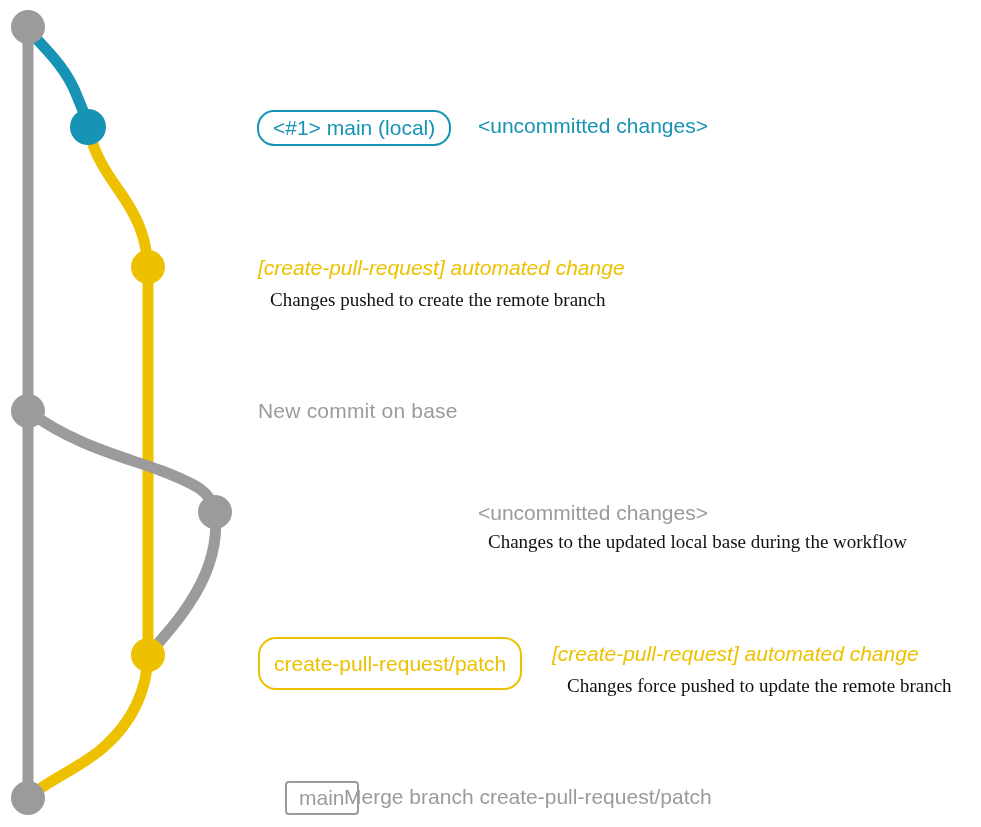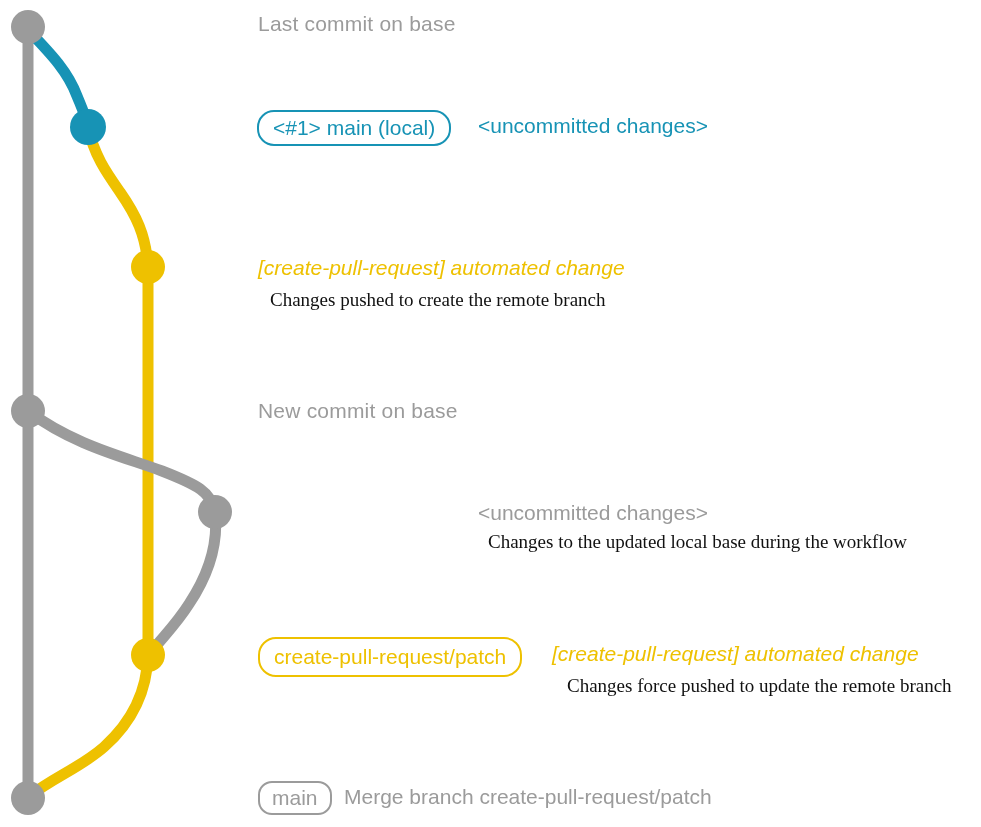--- a/index.html
+++ b/index.html
@@ -45,21 +45,21 @@
     padding: 0 14px;
     border: 2px solid;
     border-radius: 17px;
     box-sizing: border-box;
     font-size: 21px;
     background: #ffffff;
   }
   .badge-blue   { color: var(--blue);   border-color: var(--blue); }
   .badge-gray   { color: var(--gray);   border-color: var(--gray); }
   .badge-yellow { color: var(--yellow); border-color: var(--yellow); }
-  .badge-small  { height: 34px; border-radius: 14px; padding: 0 12px; }
+  .badge-small  { height: 34px; border-radius: 4px; padding: 0 12px; margin-left: 27px; }
 </style>
 </head>
 <body>
 
 <div class="stage">
 
   <svg class="graph" width="981" height="827" viewBox="0 0 981 827">
 
     <path class="branch stroke-gray" d="M 28 27 L 28 798"></path>
 
@@ -77,33 +77,32 @@
 
     <circle class="fill-gray" cx="28" cy="27" r="17"></circle>
     <circle class="fill-blue" cx="88" cy="127" r="18"></circle>
     <circle class="fill-yellow" cx="148" cy="267" r="17"></circle>
     <circle class="fill-gray" cx="28" cy="411" r="17"></circle>
     <circle class="fill-gray" cx="215" cy="512" r="17"></circle>
     <circle class="fill-yellow" cx="148" cy="655" r="17"></circle>
     <circle class="fill-gray" cx="28" cy="798" r="17"></circle>
   </svg>
 
-  <div class="abs heading" style="left:258px; top:12px;">Last commit on base</div>
 
   <div class="abs badge badge-blue" style="left:257px; top:110px;">&lt;#1&gt; main (local)</div>
   <div class="abs title-blue" style="left:478px; top:114px;">&lt;uncommitted changes&gt;</div>
 
   <div class="abs title-yellow" style="left:258px; top:256px;">[create-pull-request] automated change</div>
   <div class="abs heading" style="left:258px; top:399px;">New commit on base</div>
 
   <div class="abs desc" style="left:270px; top:289px;">Changes pushed to create the remote branch</div>
 
   <div class="abs title-gray" style="left:478px; top:501px;">&lt;uncommitted changes&gt;</div>
   <div class="abs desc" style="left:488px; top:531px;">Changes to the updated local base during the workflow</div>
 
-  <div class="abs badge badge-yellow" style="left:258px; top:637px; height:40px; border-radius:18px;">create-pull-request/patch</div>
+  <div class="abs badge badge-yellow" style="left:258px; top:637px; height:53px; border-radius:18px;">create-pull-request/patch</div>
   <div class="abs title-yellow" style="left:552px; top:642px;">[create-pull-request] automated change</div>
   <div class="abs desc" style="left:567px; top:675px;">Changes force pushed to update the remote branch</div>
 
   <div class="abs badge badge-gray badge-small" style="left:258px; top:781px;">main</div>
   <div class="abs title-gray" style="left:344px; top:785px;">Merge branch create-pull-request/patch</div>
 
 </div>
 
 </body></html>

